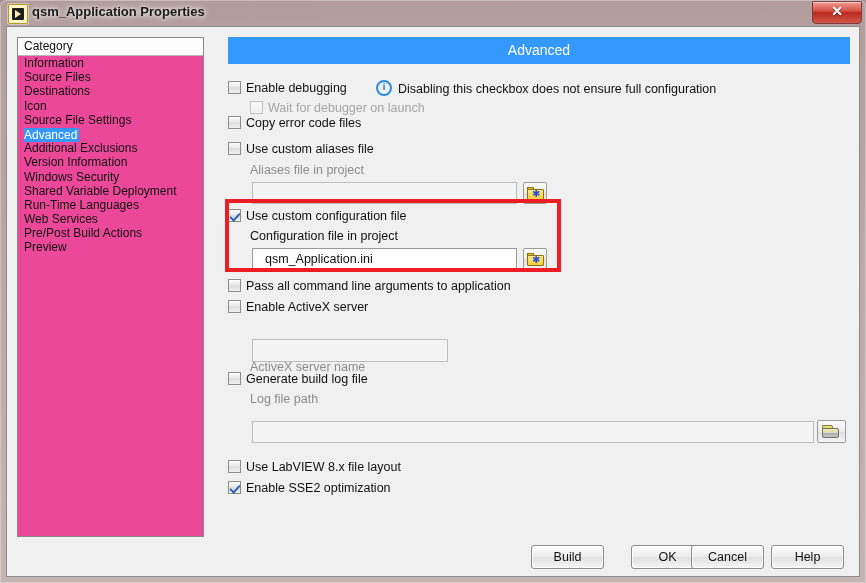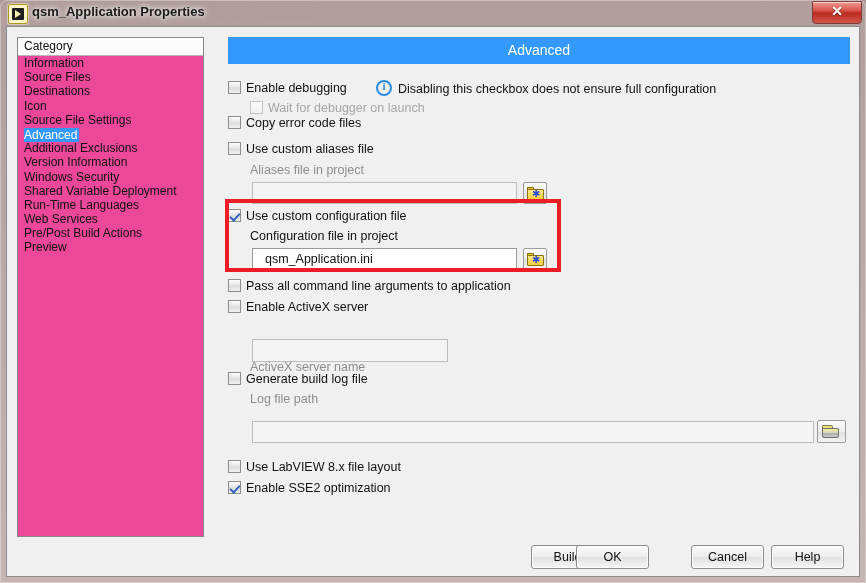--- a/index.html
+++ b/index.html
@@ -429,18 +429,18 @@
         <span class="cb"></span><span>Use LabVIEW 8.x file layout</span>
       </div>
 
       <div class="row" style="top:444px;">
         <span class="cb checked"></span><span>Enable SSE2 optimization</span>
       </div>
 
     </div>
 
     <div class="footer-btn" style="left:524px;top:518px;width:73px;">Build</div>
-    <div class="footer-btn" style="left:569px;top:518px;width:73px;">OK</div>
+    <div class="footer-btn" style="left:624px;top:518px;width:73px;">OK</div>
     <div class="footer-btn" style="left:684px;top:518px;width:73px;">Cancel</div>
     <div class="footer-btn" style="left:764px;top:518px;width:73px;">Help</div>
 
   </div>
 </div>
 
 </body></html>

